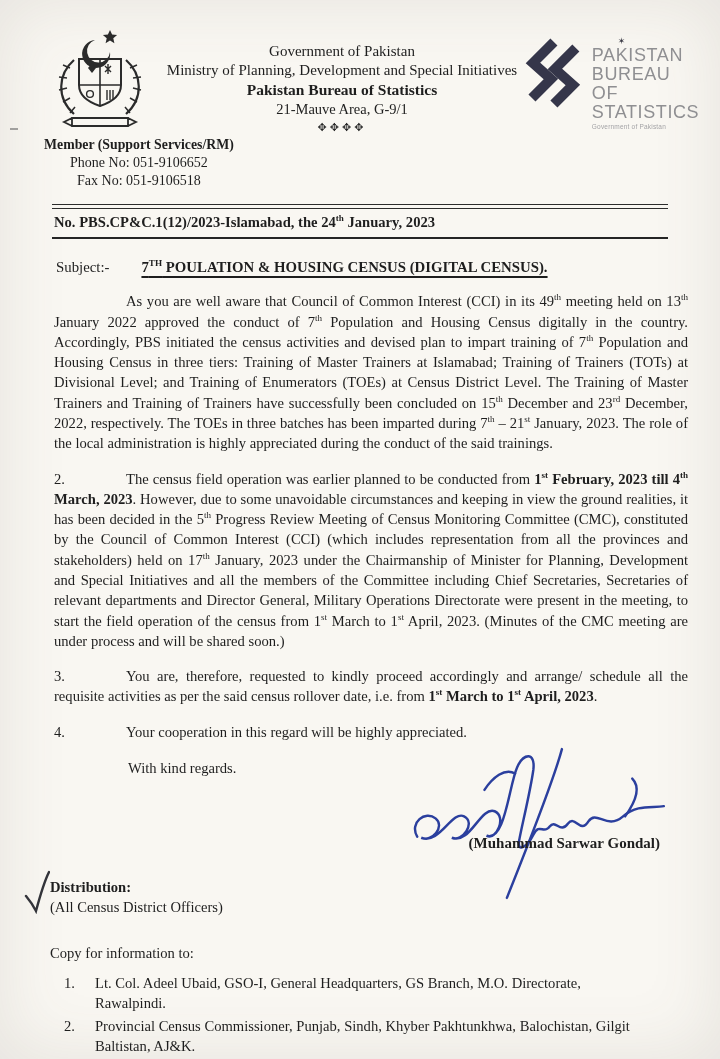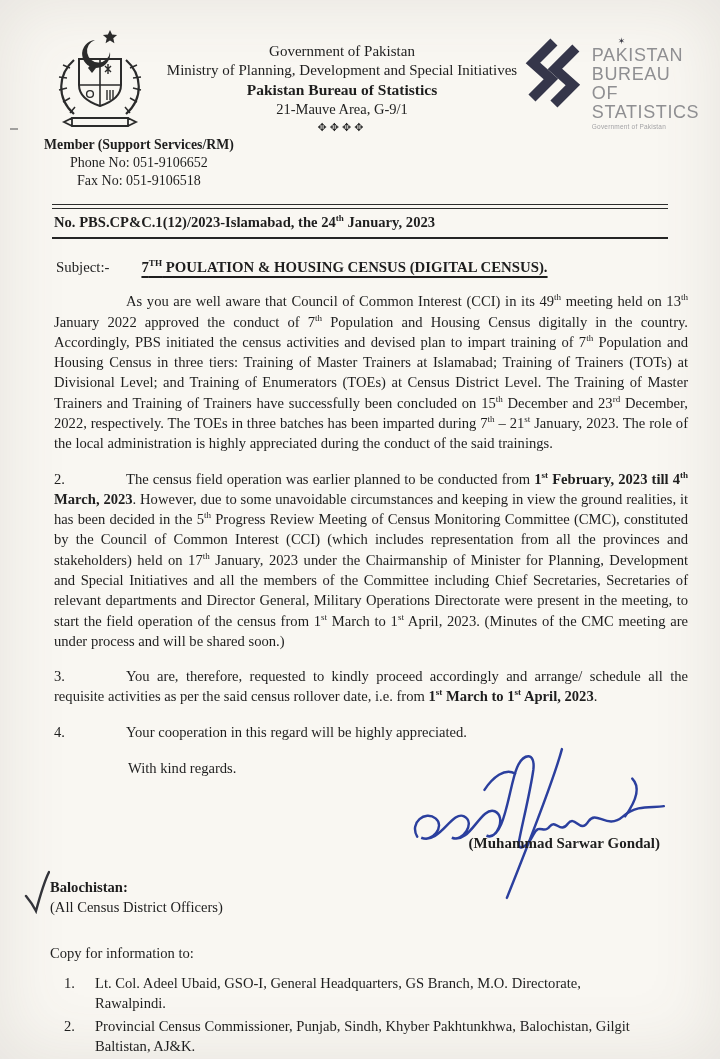--- a/index.html
+++ b/index.html
@@ -174,21 +174,21 @@
       </g>
     </svg>
   </div>
   <div class="signatory">(Muhammad Sarwar Gondal)</div>
 
   
   <div class="dist">
     <svg class="checkmark" width="26" height="44" viewBox="0 0 26 44">
       <path d="M2 26 C7 32 10 37 12 41 C16 26 20 12 25 2" fill="none" stroke="#33343a" stroke-width="2.4" stroke-linecap="round"></path>
     </svg>
-    <div class="d1">Balochistan:</div>
+    <div class="d1">Distribution:</div>
     <div class="d2">(All Census District Officers)</div>
   </div>
 
   <div class="copy-head">Copy for information to:</div>
 
   <div class="copy-list">
     <div class="li">
       <span class="li-num">1.</span>
       <span class="li-text">Lt. Col. Adeel Ubaid, GSO-I, General Headquarters, GS Branch, M.O. Directorate, Rawalpindi.</span>
     </div>

